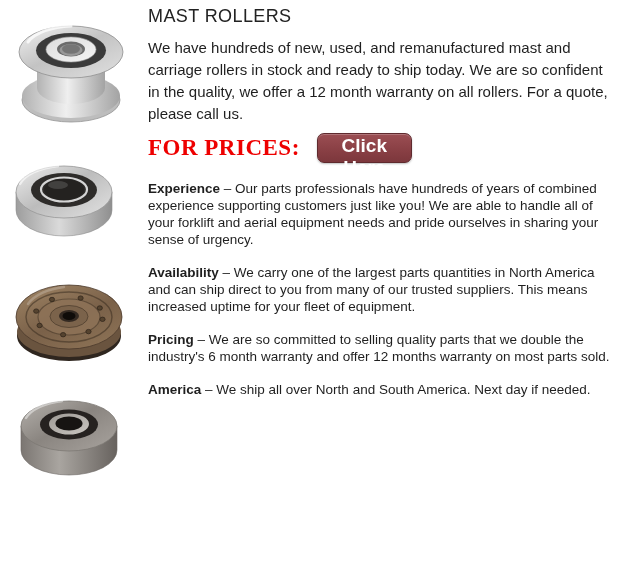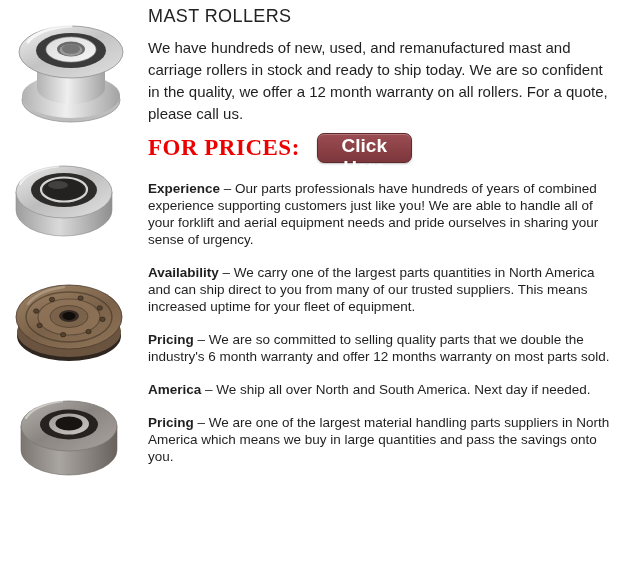--- a/index.html
+++ b/index.html
@@ -168,19 +168,18 @@
     <div class="prices-row">
       <span class="prices-label">FOR PRICES:</span>
       <button class="click-btn">Click Here</button>
     </div>
 
     <div class="sections-wrap">
       <p class="section"><b>Experience</b> <span>– Our parts professionals have hundreds of years of combined experience supporting customers just like you!  We are able to handle all of your forklift and aerial equipment needs and pride ourselves in sharing your sense of urgency.</span></p>
       <p class="section"><b>Availability</b> <span>– We carry one of the largest parts quantities in North America and can ship direct to you from many of our trusted suppliers. This means increased uptime for your fleet of equipment.</span></p>
       <p class="section"><b>Pricing</b> <span>– We are so committed to selling quality parts that we double the industry's 6 month warranty and offer 12 months warranty on most parts sold.</span></p>
       <p class="section"><b>America</b> <span>– We ship all over North and South America.  Next day if needed.</span></p>
-      <p class="section"><b>Pricing</b> <span>– We are one of the largest material handling parts suppliers in North America which means we buy in large quantities and pass the savings onto you.</span></p>
     </div>
   </div>
 
   <div id="banner" role="link">FOR COSTS AND AVAILABILITY CALL: CLICK HERE</div>
 
 </div>
 
 </body></html>

